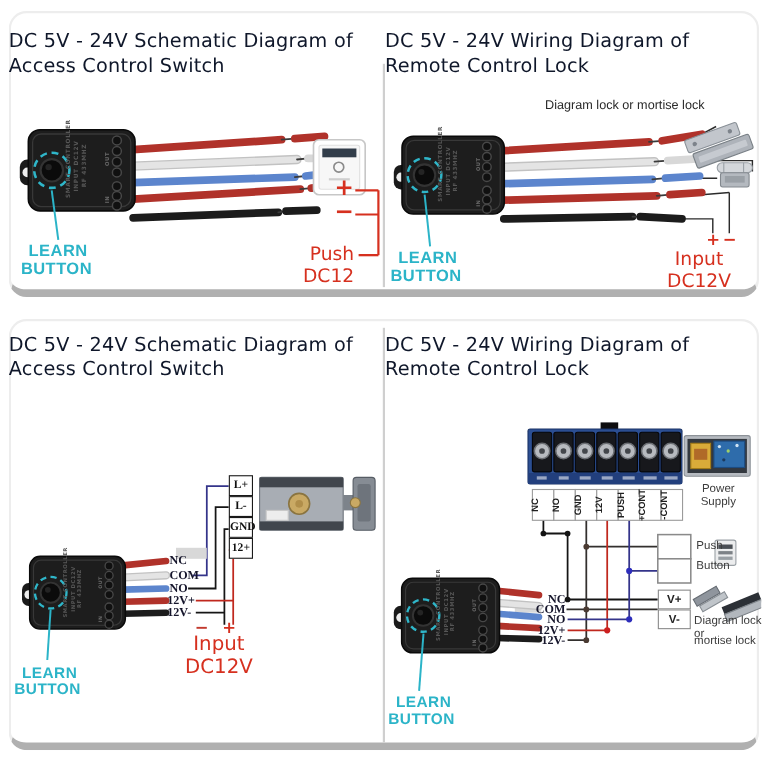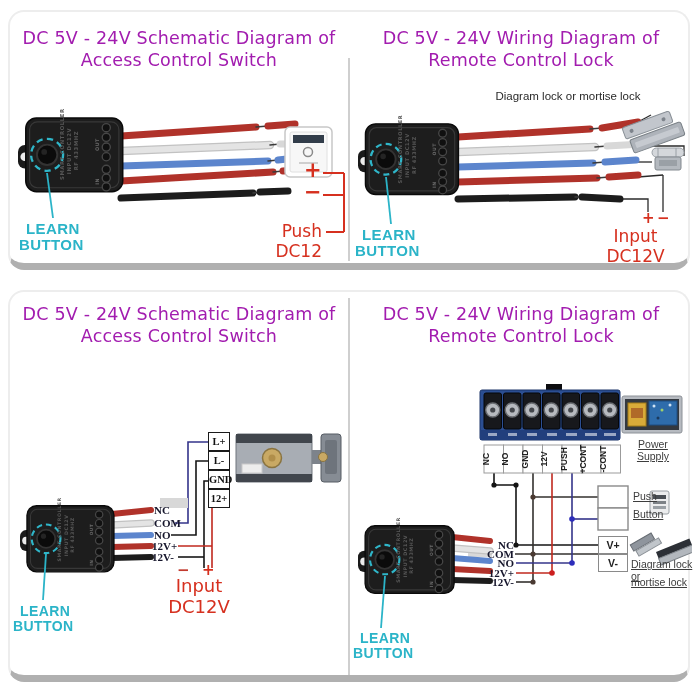--- a/index.html
+++ b/index.html
@@ -2,30 +2,30 @@
 <html><head>
 <meta charset="utf-8">
 <style>
   html,body{margin:0;padding:0;background:#fff;}
   .page{position:relative;width:699px;height:699px;background:#fff;overflow:hidden;
         font-family:"Liberation Sans",sans-serif;}
   .card{position:absolute;background:#fff;border:2px solid #ededed;border-bottom:7px solid #b0b0b0;
         border-radius:16px;box-sizing:border-box;}
   .vdiv{position:absolute;width:2px;background:#cfcfcf;}
   .quad{position:absolute;}
-  .title{position:absolute;left:0;width:100%;text-align:center;
-         font:17.5px "DejaVu Sans",sans-serif;color:#a21caf;letter-spacing:.2px;}
+  .title{position:absolute;left:0;width:100%;text-align:left;
+         font:17.5px "DejaVu Sans",sans-serif;color:#0f172a;letter-spacing:.2px;}
   .learn{position:absolute;color:#2bb4c8;font:bold 15px "Liberation Sans",sans-serif;letter-spacing:.4px;}
   .learn.sm{font-size:14px;}
   .input-red{position:absolute;color:#d6301f;font:500 17px "DejaVu Sans",sans-serif;}
   .pm{position:absolute;color:#d6301f;font:bold 21px "DejaVu Sans",sans-serif;line-height:20px;}
   .pm.sm{font-size:15px;line-height:14px;}
   .pm.dk{color:#c23a2e;}
   .cap{position:absolute;font:11.5px "Liberation Sans",sans-serif;color:#2a2a2a;}
-  .smallcap{position:absolute;font:10.5px "Liberation Sans",sans-serif;color:#3d3d3d;text-decoration:underline;}
+  .smallcap{position:absolute;font:10.5px "Liberation Sans",sans-serif;color:#3d3d3d;}
   .serif{position:absolute;font:bold 11px "Liberation Serif",serif;color:#16162c;line-height:12px;}
   .tb{position:absolute;left:200px;width:22px;height:19px;box-sizing:border-box;
       background:#fff;border:1.6px solid #1a1a1a;text-align:center;
       font:bold 10.5px "Liberation Serif",serif;color:#111;line-height:17px;}
   .vlab{position:absolute;width:30px;height:26px;line-height:26px;text-align:center;
         transform:rotate(-90deg);font:bold 8.5px "Liberation Sans",sans-serif;color:#1f1f1f;}
   .vbox{position:absolute;width:30px;height:18px;box-sizing:border-box;background:#fff;
         border:1.4px solid #8a8a8a;text-align:center;font:bold 10.5px "Liberation Sans",sans-serif;
         color:#222;line-height:16px;}
   .ctxt{font:600 5.5px "DejaVu Sans",sans-serif;fill:#575757;letter-spacing:.6px;}

